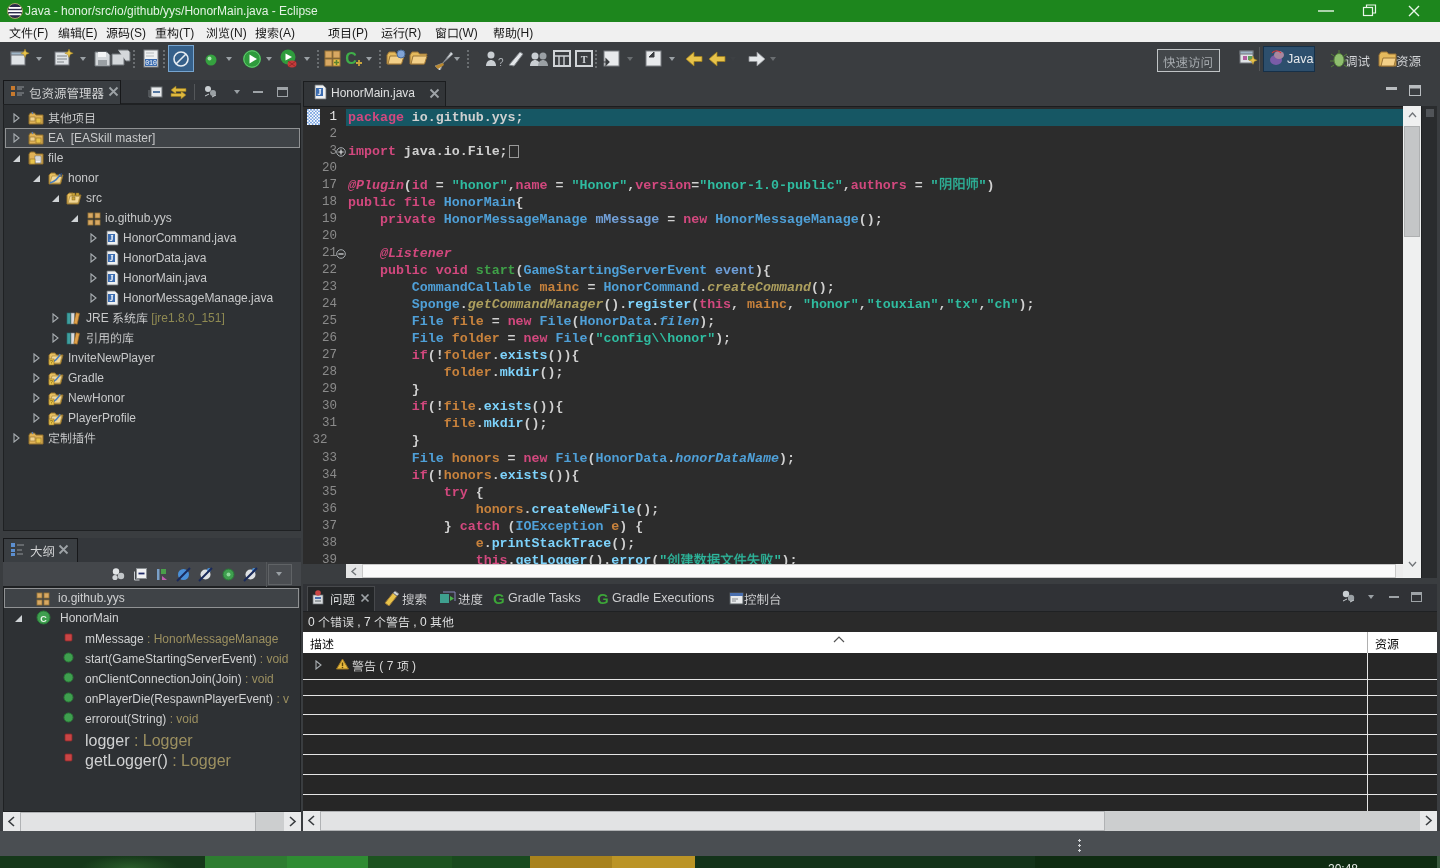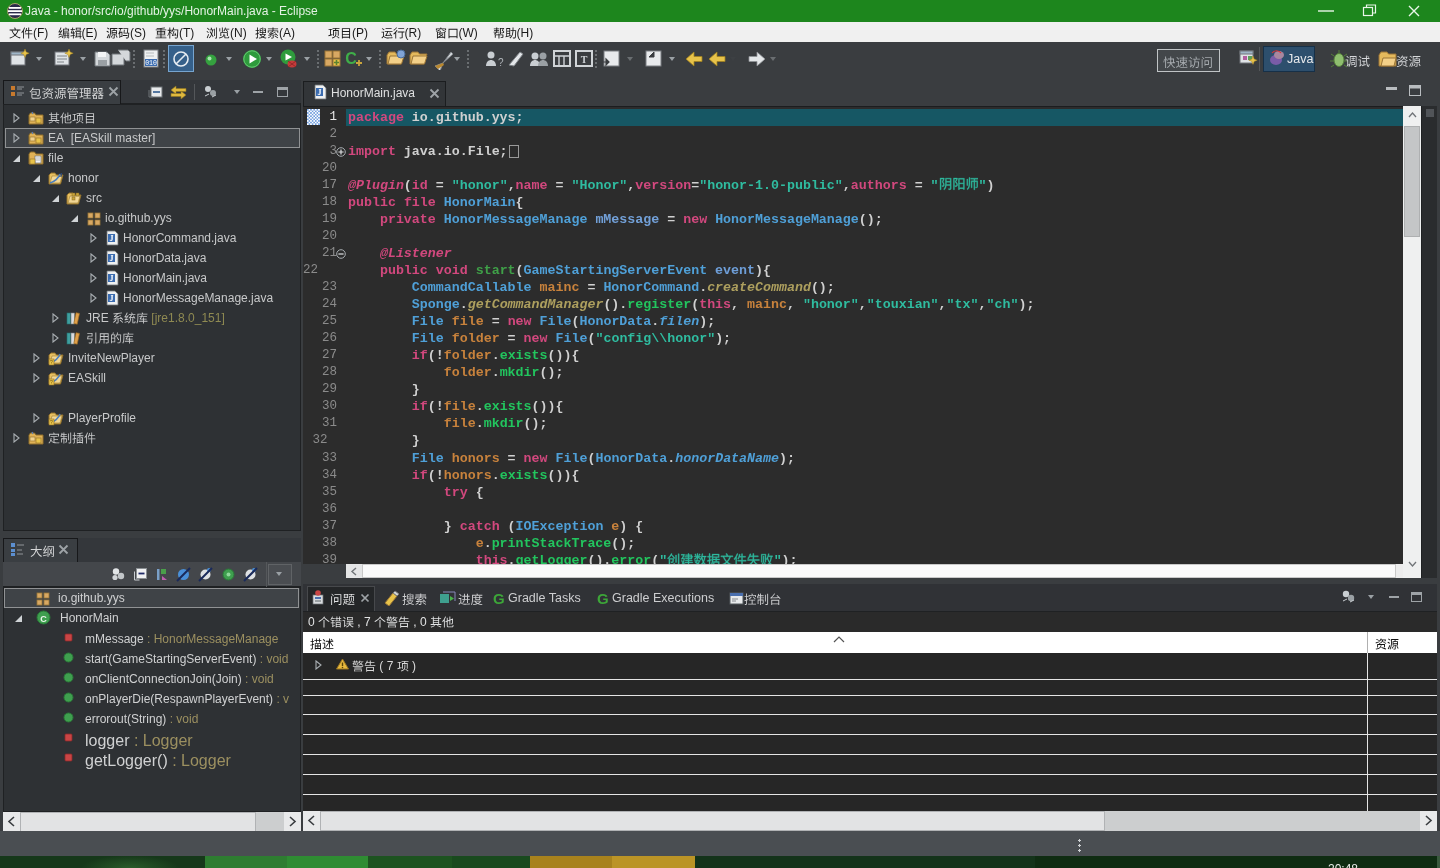--- a/index.html
+++ b/index.html
@@ -647,21 +647,38 @@
       </div>
       <div class="ticon" style="left:48px">
         <svg width="16" height="16" viewBox="0 0 16 16" style="">
           <path d="M1 12V5l2-2h4l1.5 2H15l-2.5 9H1z" fill="#e8c060" stroke="#8f6f2a"></path>
           <path d="M4 6h10l-2 7H2z" fill="#f3d794" stroke="#9a7c36" stroke-width="0.6"></path>
           <path d="M2 13c4-1 9-5 10-9" stroke="#4a7fc0" stroke-width="1.4" fill="none"></path>
           <rect x="1" y="9" width="5" height="6" fill="#e8c34a" stroke="#8f6f2a" stroke-width="0.6"></rect>
           <text x="3.5" y="14" font-size="5" fill="#6a5210" text-anchor="middle">?</text>
         </svg>
       </div>
-      <div class="tl" style="left:68px">EASkill</div>
+      <div class="tl" style="left:68px">Gradle</div>
+    </div>
+    <div class="tree-row" style="left:0px;top:388px;width:300px">
+      <div class="abs" style="left:33px;top:5px">
+        <svg width="7" height="10" viewBox="0 0 7 10" style="">
+          <path d="M1 1l5 4-5 4z" fill="none" stroke="#a8adb1" stroke-width="1.1"></path>
+        </svg>
+      </div>
+      <div class="ticon" style="left:48px">
+        <svg width="16" height="16" viewBox="0 0 16 16" style="">
+          <path d="M1 12V5l2-2h4l1.5 2H15l-2.5 9H1z" fill="#e8c060" stroke="#8f6f2a"></path>
+          <path d="M4 6h10l-2 7H2z" fill="#f3d794" stroke="#9a7c36" stroke-width="0.6"></path>
+          <path d="M2 13c4-1 9-5 10-9" stroke="#4a7fc0" stroke-width="1.4" fill="none"></path>
+          <rect x="1" y="9" width="5" height="6" fill="#e8c34a" stroke="#8f6f2a" stroke-width="0.6"></rect>
+          <text x="3.5" y="14" font-size="5" fill="#6a5210" text-anchor="middle">?</text>
+        </svg>
+      </div>
+      <div class="tl" style="left:68px">NewHonor</div>
     </div>
     <div class="tree-row" style="left:0px;top:408px;width:300px">
       <div class="abs" style="left:33px;top:5px">
         <svg width="7" height="10" viewBox="0 0 7 10" style="">
           <path d="M1 1l5 4-5 4z" fill="none" stroke="#a8adb1" stroke-width="1.1"></path>
         </svg>
       </div>
       <div class="ticon" style="left:48px">
         <svg width="16" height="16" viewBox="0 0 16 16" style="">
           <path d="M1 12V5l2-2h4l1.5 2H15l-2.5 9H1z" fill="#e8c060" stroke="#8f6f2a"></path>
@@ -871,21 +888,21 @@
     <div class="abs" style="left:303px;top:0;height:868px;font:12.5px 'Liberation Mono',monospace;line-height:17.05px">
       <div style="position:absolute;top:108.50px;left:0;width:34px;text-align:right;color:#e8e8e8">1</div>
       <div style="position:absolute;top:125.55px;left:0;width:34px;text-align:right;color:#8b8b8b">2</div>
       <div style="position:absolute;top:142.60px;left:0;width:34px;text-align:right;color:#8b8b8b">3</div>
       <div style="position:absolute;top:159.65px;left:0;width:34px;text-align:right;color:#8b8b8b">20</div>
       <div style="position:absolute;top:176.70px;left:0;width:34px;text-align:right;color:#8b8b8b">17</div>
       <div style="position:absolute;top:193.75px;left:0;width:34px;text-align:right;color:#8b8b8b">18</div>
       <div style="position:absolute;top:210.80px;left:0;width:34px;text-align:right;color:#8b8b8b">19</div>
       <div style="position:absolute;top:227.85px;left:0;width:34px;text-align:right;color:#8b8b8b">20</div>
       <div style="position:absolute;top:244.90px;left:0;width:34px;text-align:right;color:#8b8b8b">21</div>
-      <div style="position:absolute;top:261.95px;left:0;width:34px;color:#8b8b8b">22</div>
+      <div style="position:absolute;top:261.95px;left:0;width:34px;text-align:right;color:#8b8b8b">22</div>
       <div style="position:absolute;top:279.00px;left:0;width:34px;text-align:right;color:#8b8b8b">23</div>
       <div style="position:absolute;top:296.05px;left:0;width:34px;text-align:right;color:#8b8b8b">24</div>
       <div style="position:absolute;top:313.10px;left:0;width:34px;text-align:right;color:#8b8b8b">25</div>
       <div style="position:absolute;top:330.15px;left:0;width:34px;text-align:right;color:#8b8b8b">26</div>
       <div style="position:absolute;top:347.20px;left:0;width:34px;text-align:right;color:#8b8b8b">27</div>
       <div style="position:absolute;top:364.25px;left:0;width:34px;text-align:right;color:#8b8b8b">28</div>
       <div style="position:absolute;top:381.30px;left:0;width:34px;text-align:right;color:#8b8b8b">29</div>
       <div style="position:absolute;top:398.35px;left:0;width:34px;text-align:right;color:#8b8b8b">30</div>
       <div style="position:absolute;top:415.40px;left:0;width:34px;text-align:right;color:#8b8b8b">31</div>
       <div style="position:absolute;top:432.45px;left:0;width:34px;text-align:center;color:#8b8b8b">32</div>
@@ -905,21 +922,21 @@
     </div>
     <div class="abs" style="left:336px;top:249px">
       <svg width="10" height="10" viewBox="0 0 10 10" style="">
         <circle cx="5" cy="5" r="4.3" fill="#2c2c2c" stroke="#a8adb1"></circle>
         <path d="M2.4 5h5.2" stroke="#dfe2e4" stroke-width="1.2"></path>
       </svg>
     </div>
     <div class="abs" style="left:509px;top:144.5px;width:10px;height:13px;border:1px solid #9a9a9a"></div>
     <style>
 #code b{font-weight:bold}
-#code .k{color:#d2487e}#code .s{color:#2fbca0}#code .c{color:#4fa0d8}#code .m{color:#22c55e}
+#code .k{color:#d2487e}#code .s{color:#2fbca0}#code .c{color:#4fa0d8}#code .m{color:#7dd3fc}
 #code .sm{color:#ad9f5e;font-style:italic}#code .sf{color:#4fa0d8;font-style:italic}
 #code .v{color:#c8823c}#code .p{color:#6e9ed8}#code .f{color:#72a0d8}#code .d{color:#3fa048}
 #code .a{color:#d2487e;font-style:italic}
 </style>
     <div class="abs" id="code" style="left:348px;top:0;width:1055px;height:564px;overflow:hidden;font:bold 13.3px 'Liberation Mono',monospace;line-height:17.05px;color:#d0d0d0">
       <div style="position:absolute;top:108.50px;left:0;white-space:nowrap"><b class="k">package</b> io.github.yys;</div>
       <div style="position:absolute;top:125.55px;left:0;white-space:nowrap"></div>
       <div style="position:absolute;top:142.60px;left:0;white-space:nowrap"><b class="k">import</b> java.io.File;</div>
       <div style="position:absolute;top:159.65px;left:0;white-space:nowrap"></div>
       <div style="position:absolute;top:176.70px;left:0;white-space:nowrap"><b class="a">@Plugin</b>(<b class="k">id</b> = <b class="s">"honor"</b>,<b class="k">name</b> = <b class="s">"Honor"</b>,<b class="k">version</b>=<b class="s">"honor-1.0-public"</b>,<b class="k">authors</b> = <b class="s">"<svg class="cj" width="39.9" height="13.3" viewBox="0 0 3000 1000" fill="#2fbca0" stroke="#2fbca0" stroke-width="28" style="vertical-align:-2px">
@@ -938,20 +955,21 @@
       <div style="position:absolute;top:330.15px;left:0;white-space:nowrap">&nbsp;&nbsp;&nbsp;&nbsp;&nbsp;&nbsp;&nbsp;&nbsp;<b class="c">File</b> <b class="v">folder</b> = <b class="k">new</b> <b class="c">File</b>(<b class="s">"config\\honor"</b>);</div>
       <div style="position:absolute;top:347.20px;left:0;white-space:nowrap">&nbsp;&nbsp;&nbsp;&nbsp;&nbsp;&nbsp;&nbsp;&nbsp;<b class="k">if</b>(!<b class="v">folder</b>.<b class="m">exists</b>()){</div>
       <div style="position:absolute;top:364.25px;left:0;white-space:nowrap">&nbsp;&nbsp;&nbsp;&nbsp;&nbsp;&nbsp;&nbsp;&nbsp;&nbsp;&nbsp;&nbsp;&nbsp;<b class="v">folder</b>.<b class="m">mkdir</b>();</div>
       <div style="position:absolute;top:381.30px;left:0;white-space:nowrap">&nbsp;&nbsp;&nbsp;&nbsp;&nbsp;&nbsp;&nbsp;&nbsp;}</div>
       <div style="position:absolute;top:398.35px;left:0;white-space:nowrap">&nbsp;&nbsp;&nbsp;&nbsp;&nbsp;&nbsp;&nbsp;&nbsp;<b class="k">if</b>(!<b class="v">file</b>.<b class="m">exists</b>()){</div>
       <div style="position:absolute;top:415.40px;left:0;white-space:nowrap">&nbsp;&nbsp;&nbsp;&nbsp;&nbsp;&nbsp;&nbsp;&nbsp;&nbsp;&nbsp;&nbsp;&nbsp;<b class="v">file</b>.<b class="m">mkdir</b>();</div>
       <div style="position:absolute;top:432.45px;left:0;white-space:nowrap">&nbsp;&nbsp;&nbsp;&nbsp;&nbsp;&nbsp;&nbsp;&nbsp;}</div>
       <div style="position:absolute;top:449.50px;left:0;white-space:nowrap">&nbsp;&nbsp;&nbsp;&nbsp;&nbsp;&nbsp;&nbsp;&nbsp;<b class="c">File</b> <b class="v">honors</b> = <b class="k">new</b> <b class="c">File</b>(<b class="c">HonorData</b>.<b class="sf">honorDataName</b>);</div>
       <div style="position:absolute;top:466.55px;left:0;white-space:nowrap">&nbsp;&nbsp;&nbsp;&nbsp;&nbsp;&nbsp;&nbsp;&nbsp;<b class="k">if</b>(!<b class="v">honors</b>.<b class="m">exists</b>()){</div>
       <div style="position:absolute;top:483.60px;left:0;white-space:nowrap">&nbsp;&nbsp;&nbsp;&nbsp;&nbsp;&nbsp;&nbsp;&nbsp;&nbsp;&nbsp;&nbsp;&nbsp;<b class="k">try</b> {</div>
+      <div style="position:absolute;top:500.65px;left:0;white-space:nowrap">&nbsp;&nbsp;&nbsp;&nbsp;&nbsp;&nbsp;&nbsp;&nbsp;&nbsp;&nbsp;&nbsp;&nbsp;&nbsp;&nbsp;&nbsp;&nbsp;<b class="v">honors</b>.<b class="m">createNewFile</b>();</div>
       <div style="position:absolute;top:517.70px;left:0;white-space:nowrap">&nbsp;&nbsp;&nbsp;&nbsp;&nbsp;&nbsp;&nbsp;&nbsp;&nbsp;&nbsp;&nbsp;&nbsp;} <b class="k">catch</b> (<b class="c">IOException</b> <b class="v">e</b>) {</div>
       <div style="position:absolute;top:534.75px;left:0;white-space:nowrap">&nbsp;&nbsp;&nbsp;&nbsp;&nbsp;&nbsp;&nbsp;&nbsp;&nbsp;&nbsp;&nbsp;&nbsp;&nbsp;&nbsp;&nbsp;&nbsp;<b class="v">e</b>.<b class="m">printStackTrace</b>();</div>
       <div style="position:absolute;top:551.80px;left:0;white-space:nowrap">&nbsp;&nbsp;&nbsp;&nbsp;&nbsp;&nbsp;&nbsp;&nbsp;&nbsp;&nbsp;&nbsp;&nbsp;&nbsp;&nbsp;&nbsp;&nbsp;<b class="k">this</b>.<b class="m">getLogger</b>().<b class="m">error</b>(<b class="s">"<svg class="cj" width="106.4" height="13.3" viewBox="0 0 8000 1000" fill="#2fbca0" stroke="#2fbca0" stroke-width="28" style="vertical-align:-2px">
             <use href="#u521b" x="0"></use>
             <use href="#u5efa" x="1000"></use>
             <use href="#u6570" x="2000"></use>
             <use href="#u636e" x="3000"></use>
             <use href="#u6587" x="4000"></use>
             <use href="#u4ef6" x="5000"></use>
             <use href="#u5931" x="6000"></use>

